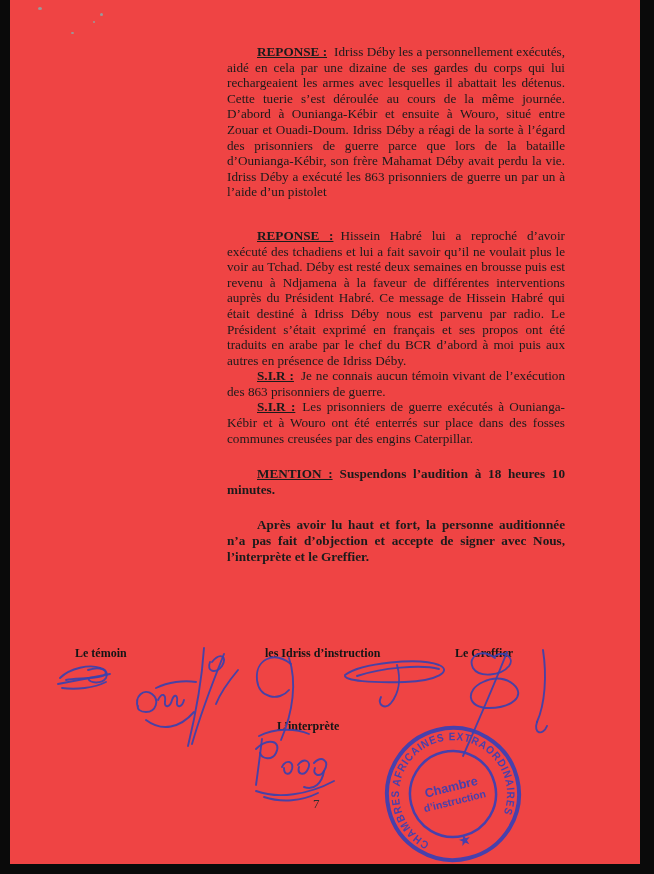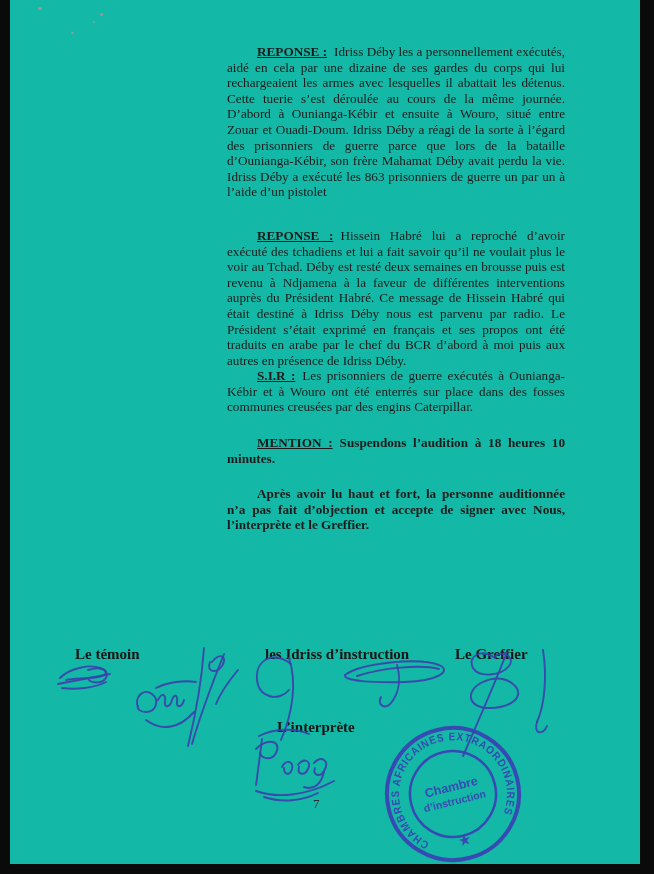--- a/index.html
+++ b/index.html
@@ -7,40 +7,40 @@
     width:654px;height:874px;position:relative;overflow:hidden;
     background:#0a0a0a;
     font-family:"Liberation Serif", serif;
   }
   .edge{position:absolute;background:#0a0a0a;}
   #edge-left{left:0;top:0;width:10px;height:874px;}
   #edge-right{right:0;top:0;width:14px;height:874px;}
   #edge-bottom{left:0;bottom:0;width:654px;height:10px;}
   .page{
     position:absolute;left:10px;top:0;width:630px;height:864px;
-    background:#14b8a6;
+    background:#ef4444;
   }
   .speck{position:absolute;background:#9a9a9a;border-radius:50%;}
   .text-col{
     position:absolute;left:217px;top:44px;width:338px;
     font-size:13.2px;line-height:15.6px;color:#1b1b1b;
     text-align:justify;
   }
   .text-col p{margin:0;text-indent:30px;}
   p.mt-q{margin-top:20px;}
   p.mt-r{margin-top:28px;}
   p.mt-m{margin-top:20px;}
   p.closing{margin-top:20px;font-weight:bold;}
   .plabel{
     font-weight:bold;text-decoration:underline;
     padding-right:2px;margin-right:5px;
   }
   .bold-text{font-weight:bold;}
   .sig-label{
-    position:absolute;font-weight:bold;font-size:15px;color:#151515;
+    position:absolute;font-weight:bold;font-size:12px;color:#151515;
     white-space:nowrap;
   }
   .pagenum{position:absolute;left:303px;top:796px;font-size:13px;color:#2e2e2e;}
   svg.sig{position:absolute;overflow:visible;}
   svg.sig path{fill:none;stroke:#3b41ac;stroke-width:1.9;stroke-linecap:round;opacity:.92;}
   #stamp{position:absolute;left:365px;top:716px;opacity:.92;}
   #stamp circle{fill:none;stroke:#3a40b4;}
   #stamp text{fill:#3a40b4;font-family:"Liberation Sans", sans-serif;font-weight:bold;}
 </style>
 </head>
@@ -53,20 +53,21 @@
 <div class="page">
 
   <div class="speck" style="left:28px;top:7px;width:4px;height:3px;"></div>
   <div class="speck" style="left:90px;top:13px;width:3px;height:3px;"></div>
   <div class="speck" style="left:83px;top:21px;width:2px;height:2px;"></div>
   <div class="speck" style="left:61px;top:32px;width:3px;height:2px;"></div>
 
   <div class="text-col">
     <p><span class="plabel">REPONSE :</span><span>Idriss Déby les a personnellement exécutés, aidé en cela par une dizaine de ses gardes du corps qui lui rechargeaient les armes avec lesquelles il abattait les détenus. Cette tuerie s’est déroulée au cours de la même journée. D’abord à Ounianga-Kébir et ensuite à Wouro, situé entre Zouar et Ouadi-Doum. Idriss Déby a réagi de la sorte à l’égard des prisonniers de guerre parce que lors de la bataille d’Ounianga-Kébir, son frère Mahamat Déby avait perdu la vie. Idriss Déby a exécuté les 863 prisonniers de guerre un par un à l’aide d’un pistolet</span></p>
     <p class="mt-r"><span class="plabel">REPONSE :</span><span>Hissein Habré lui a reproché d’avoir exécuté des tchadiens et lui a fait savoir qu’il ne voulait plus le voir au Tchad. Déby est resté deux semaines en brousse puis est revenu à Ndjamena à la faveur de différentes interventions auprès du Président Habré. Ce message de Hissein Habré qui était destiné à Idriss Déby nous est parvenu par radio. Le Président s’était exprimé en français et ses propos ont été traduits en arabe par le chef du BCR d’abord à moi puis aux autres en présence de Idriss Déby.</span></p>
+    <p><span class="plabel">S.I.R :</span><span>Je ne connais aucun témoin vivant de l’exécution des 863 prisonniers de guerre.</span></p>
     <p><span class="plabel">S.I.R :</span><span>Les prisonniers de guerre exécutés à Ounianga-Kébir et à Wouro ont été enterrés sur place dans des fosses communes creusées par des engins Caterpillar.</span></p>
     <p class="mt-m"><span class="plabel">MENTION :</span><span class="bold-text">Suspendons l’audition à 18 heures 10 minutes.</span></p>
     <p class="closing">Après avoir lu haut et fort, la personne auditionnée n’a pas fait d’objection et accepte de signer avec Nous, l’interprète et le Greffier.</p>
   </div>
 
   <div class="sig-label" style="left:65px;top:646px;">Le témoin</div>
   <div class="sig-label" style="left:255px;top:646px;">les Idriss d’instruction</div>
   <div class="sig-label" style="left:445px;top:646px;">Le Greffier</div>
   <div class="sig-label" style="left:267px;top:719px;">L’interprète</div>
 

